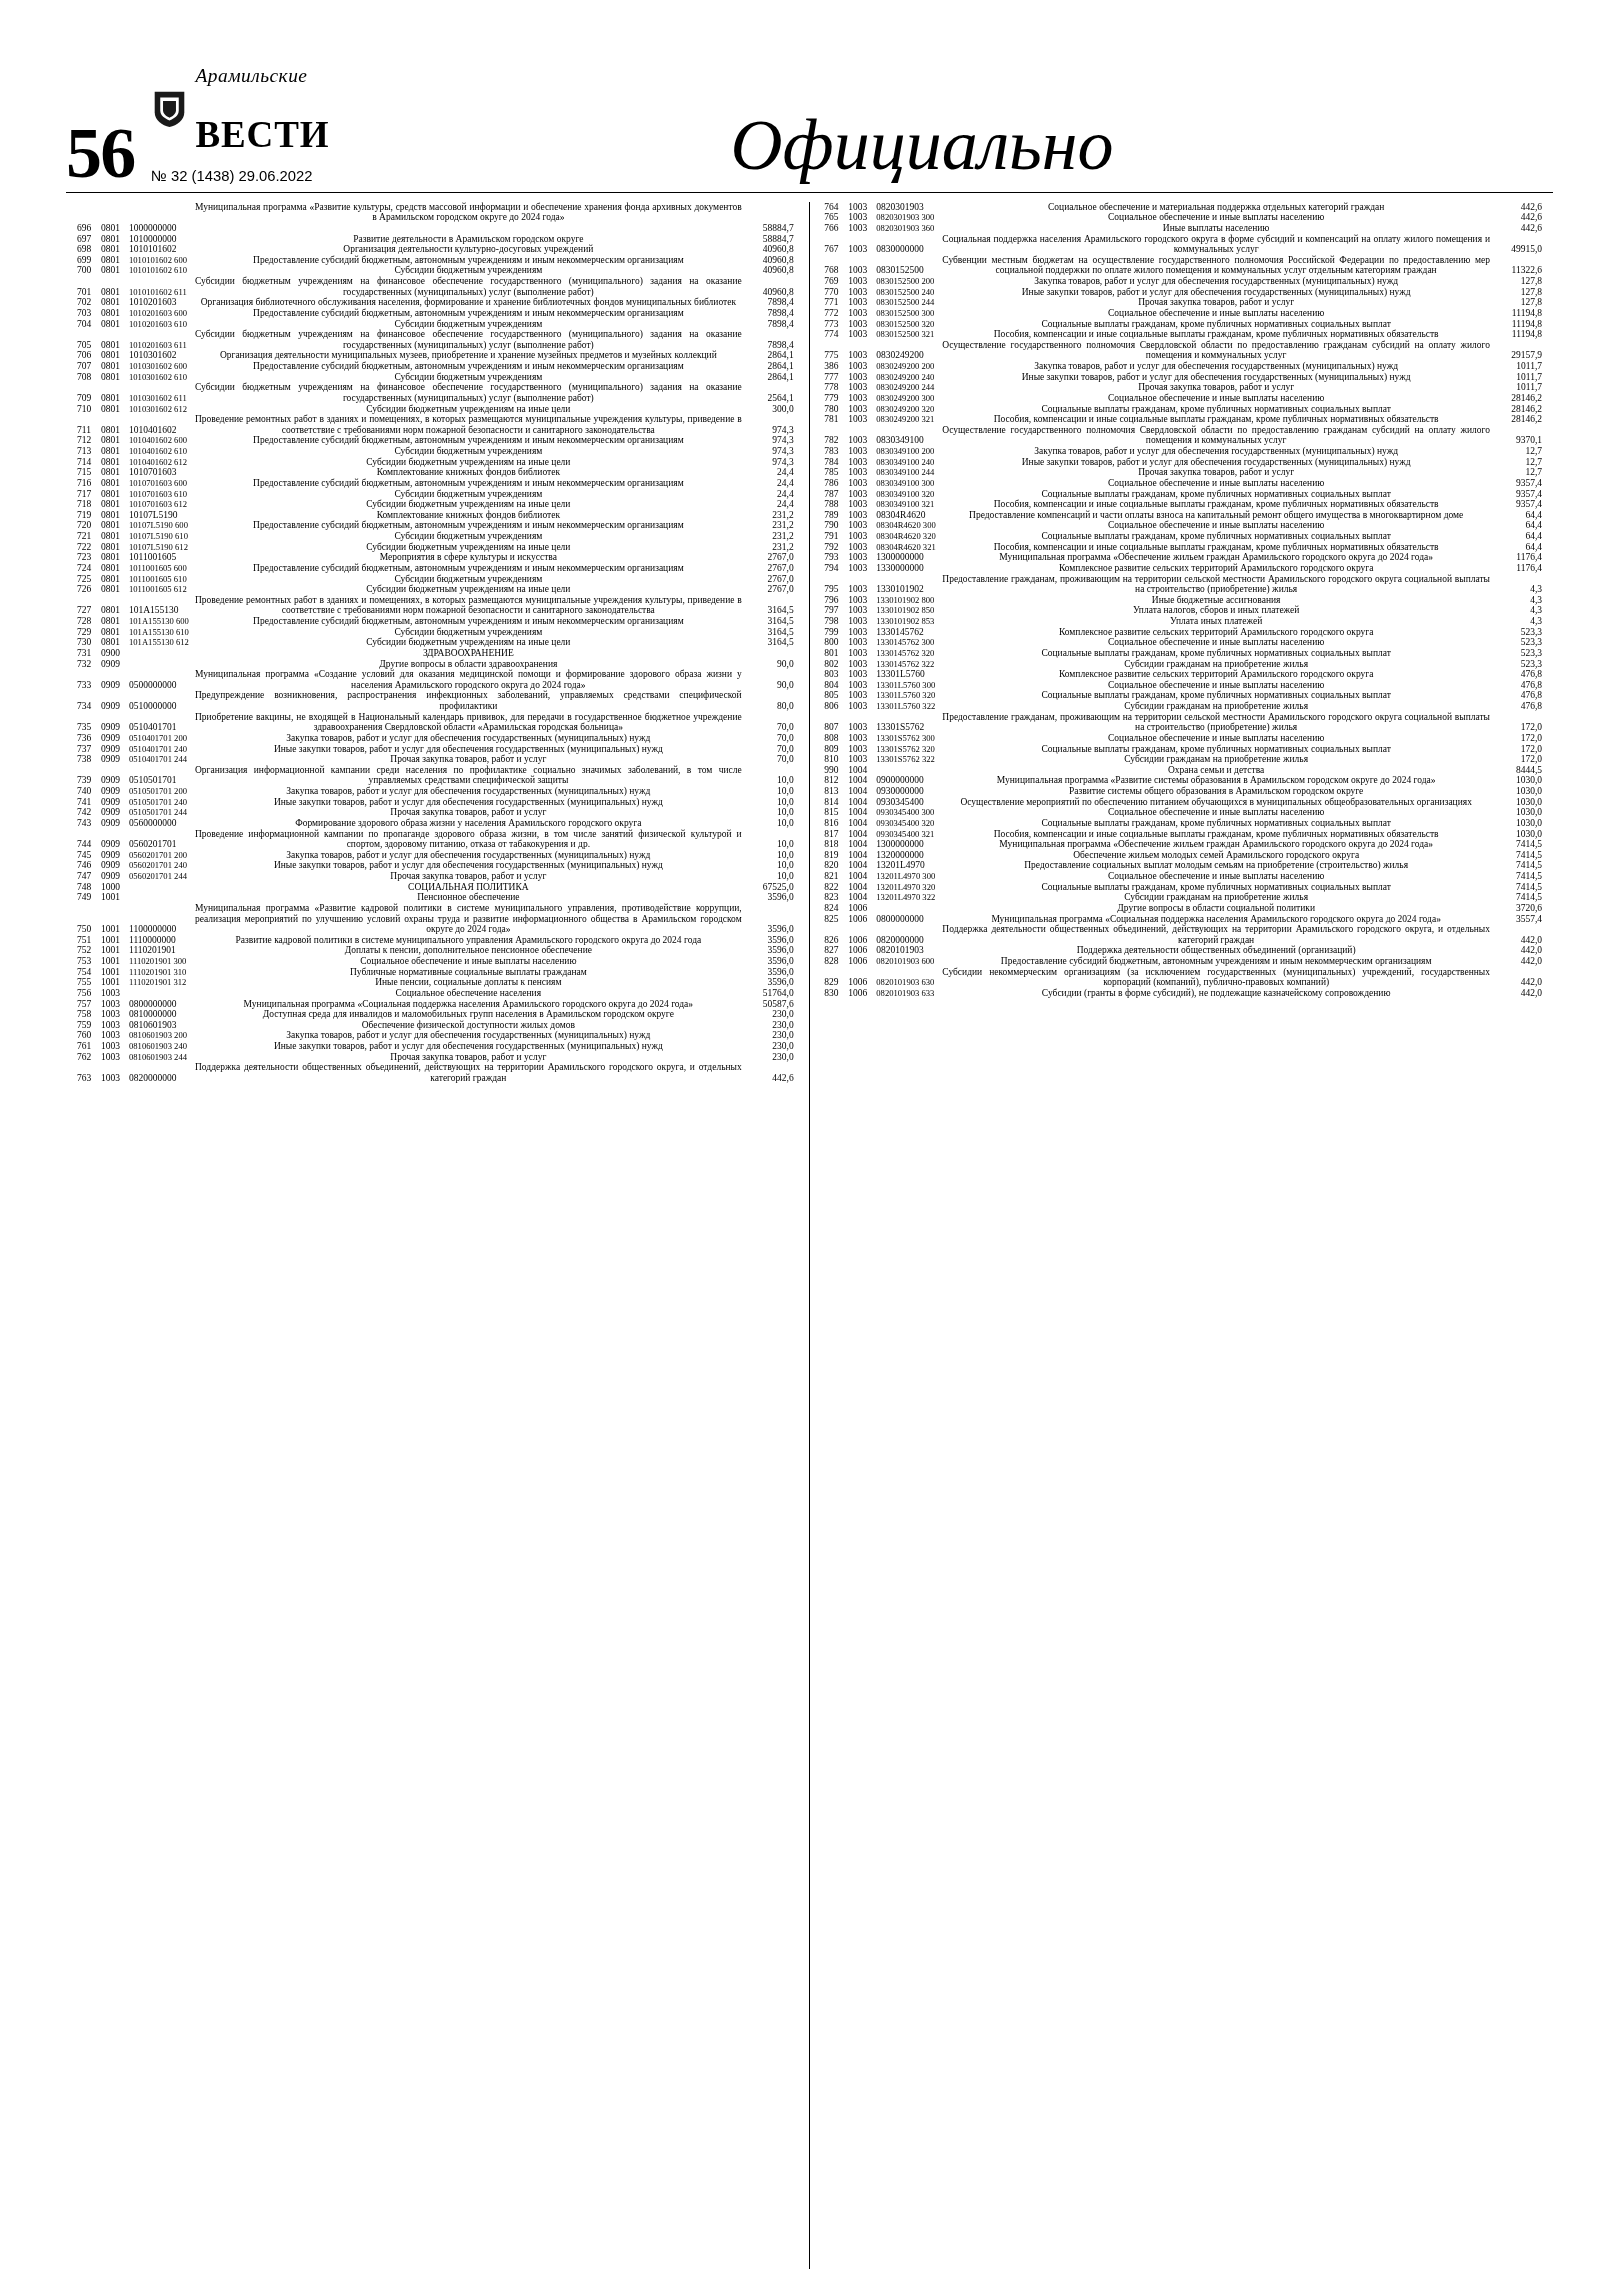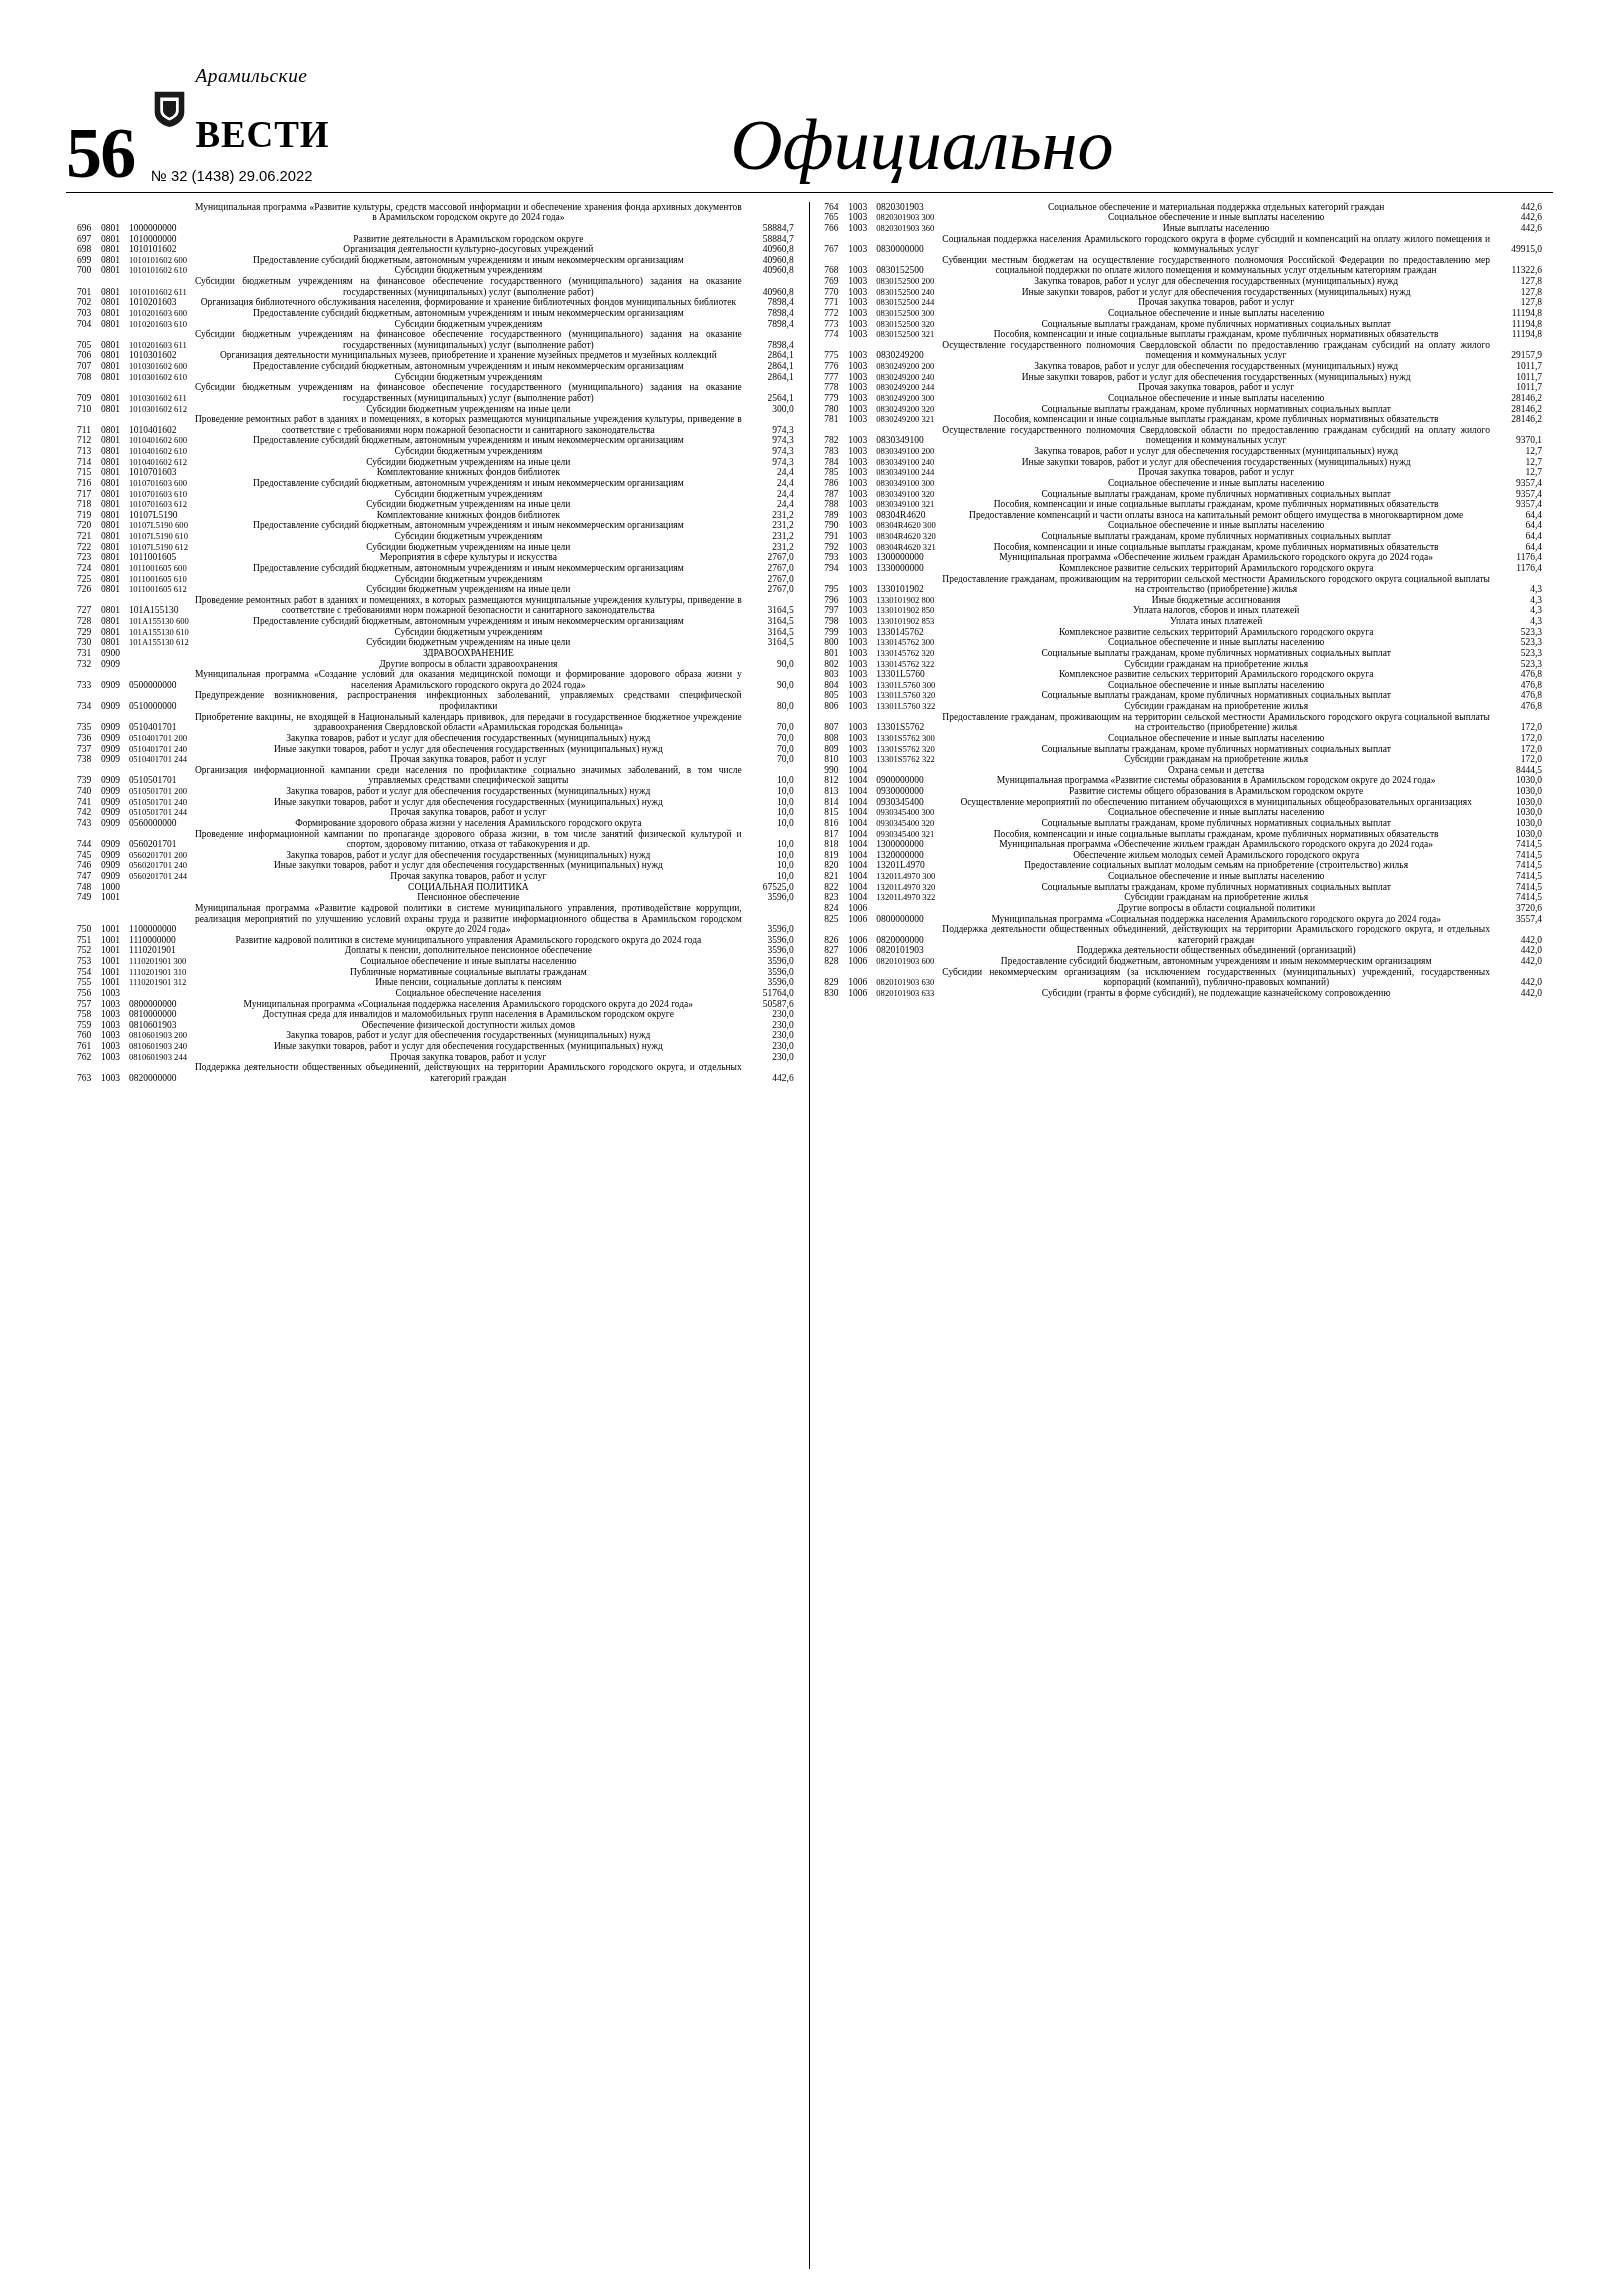--- a/index.html
+++ b/index.html
@@ -718,21 +718,21 @@
               <td class="c-sum">11194,8</td>
             </tr>
             <tr>
               <td class="c-num">775</td>
               <td class="c-sec">1003</td>
               <td class="c-code">0830249200</td>
               <td class="c-name">Осуществление государственного полномочия Свердловской области по предоставлению гражданам субсидий на оплату жилого помещения и коммунальных услуг</td>
               <td class="c-sum">29157,9</td>
             </tr>
             <tr>
-              <td class="c-num">776</td>
+              <td class="c-num">386</td>
               <td class="c-sec">1003</td>
               <td class="c-code small-code">0830249200 200</td>
               <td class="c-name">Закупка товаров, работ и услуг для обеспечения государственных (муниципальных) нужд</td>
               <td class="c-sum">1011,7</td>
             </tr>
             <tr>
               <td class="c-num">777</td>
               <td class="c-sec">1003</td>
               <td class="c-code small-code">0830249200 240</td>
               <td class="c-name">Иные закупки товаров, работ и услуг для обеспечения государственных (муниципальных) нужд</td>

